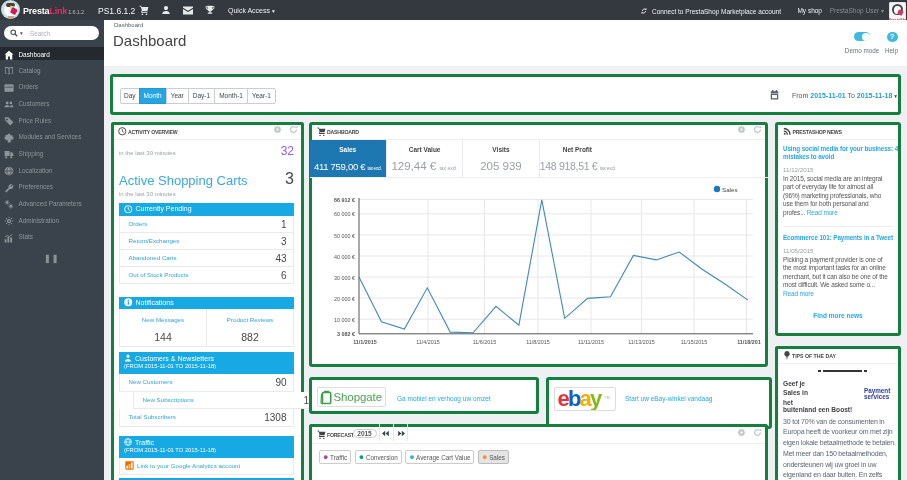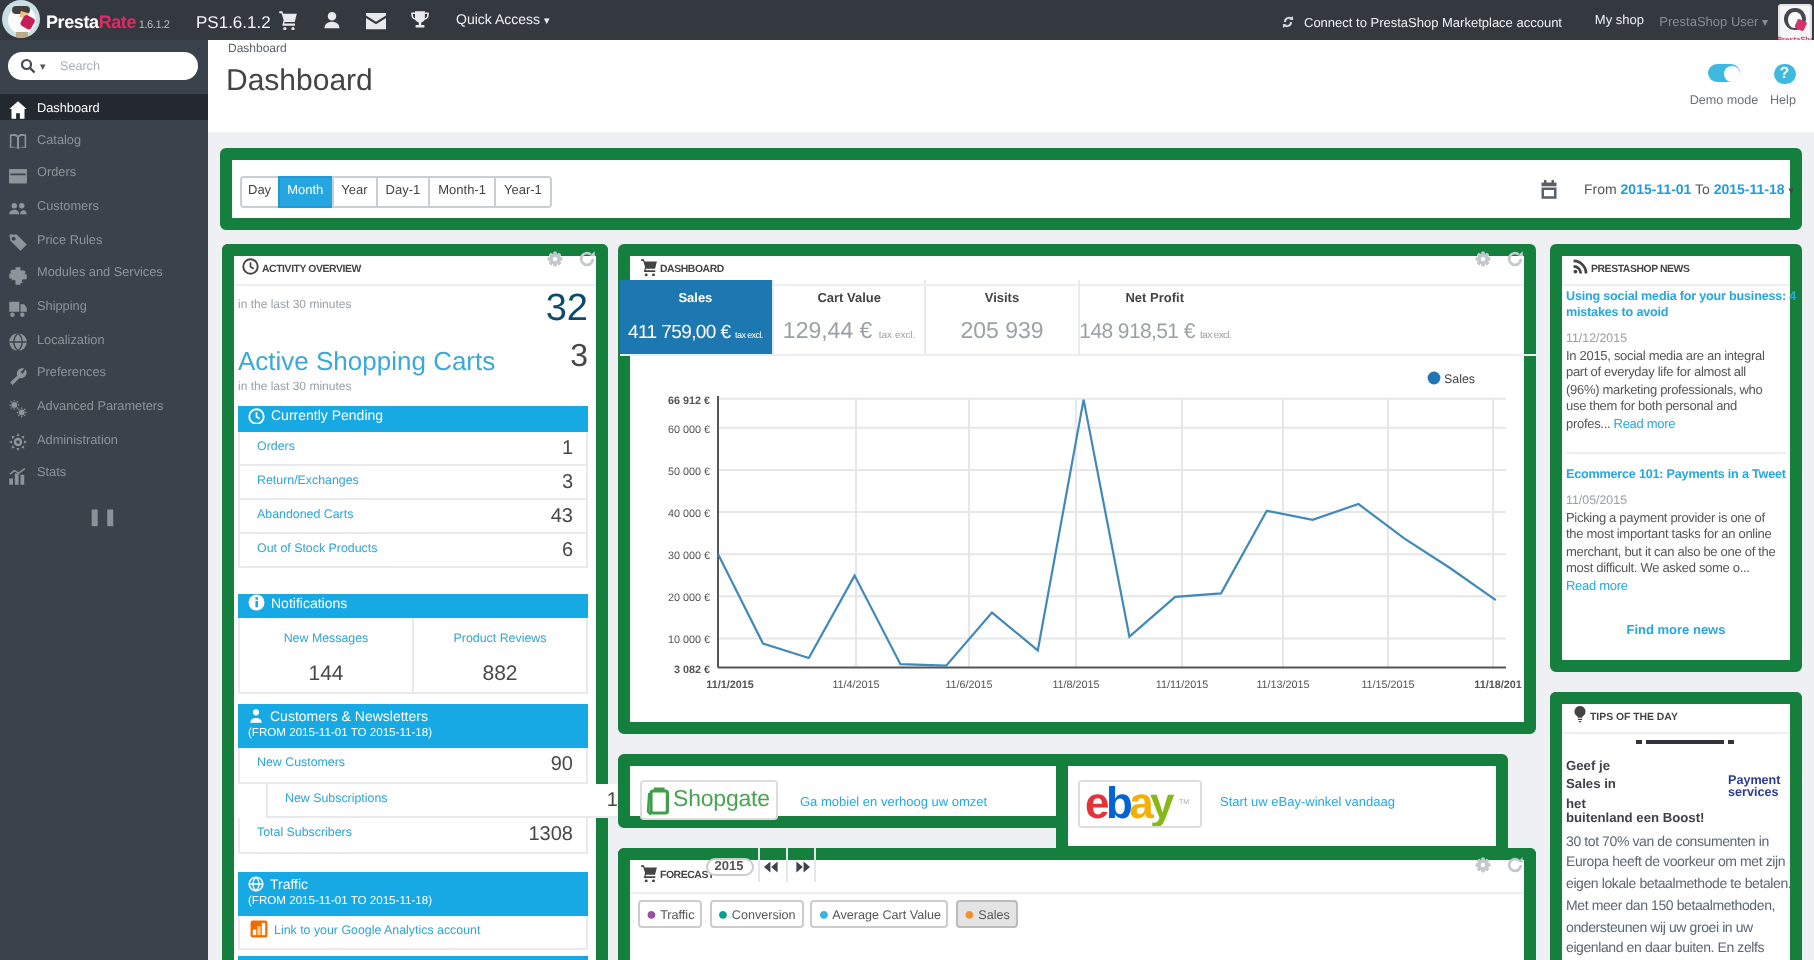--- a/index.html
+++ b/index.html
@@ -1,36 +1,36 @@
 <!DOCTYPE html>
 <html><head>
 <meta charset="utf-8">
 <style>
 *{margin:0;padding:0;box-sizing:border-box}
 body{width:907px;height:480px;font-family:"Liberation Sans",sans-serif;background:#eef0f3;overflow:hidden;position:relative}
 .a{position:absolute}
-.panel{position:absolute;background:#fff;border:6px solid #15803d;border-radius:3px}
+.panel{position:absolute;background:#fff;border:3px solid #15803d;border-radius:3px}
 .phead{height:15px;line-height:15px;font-size:5.2px;letter-spacing:-0.2px;font-weight:bold;color:#444;padding-left:4.5px;border-bottom:1px solid #edeff1;white-space:nowrap}
 .blueh{position:absolute;background:#17a9e3;color:#fff;font-size:7px;overflow:hidden;white-space:nowrap}
 .bluelnk{color:#31a4d2}
 .trow{position:absolute;border:1px solid #e9eaec;border-top:none;background:#fff;font-size:6.2px;line-height:16px;white-space:nowrap}
 svg{display:block}
 </style>
 </head>
 <body>
 
 <div class="a" style="left:0;top:0;width:907px;height:20px;background:#343940"></div>
 <div class="a" style="left:1px;top:0;width:19px;height:19px;border-radius:50%;background:#c9dfe4;overflow:hidden">
  <div class="a" style="left:2.5px;top:2.5px;width:14px;height:14px;border-radius:50%;background:#fbfbfb"></div>
  <div class="a" style="left:5px;top:3px;width:8.5px;height:3.5px;border-radius:2px;background:#45403c"></div>
  <div class="a" style="left:9px;top:6px;width:4px;height:3px;background:#e8c886;transform:rotate(15deg)"></div>
  <div class="a" style="left:10px;top:8px;width:5.5px;height:5.5px;border-radius:1.5px;background:#c81e56;transform:rotate(30deg)"></div>
  <div class="a" style="left:6.5px;top:15.5px;width:6px;height:3.5px;background:#bda887"></div>
 </div>
-<div class="a" style="left:23px;top:5.5px;font-size:9px;font-weight:bold;color:#fff;letter-spacing:-0.2px">Presta<span style="color:#e12a64">Rate</span><span style="font-size:5.5px;font-weight:normal;color:#b9bdc1">&nbsp;1.6.1.2</span></div>
+<div class="a" style="left:23px;top:5.5px;font-size:9px;font-weight:bold;color:#fff;letter-spacing:-0.2px">Presta<span style="color:#e12a64">Link</span><span style="font-size:5.5px;font-weight:normal;color:#b9bdc1">&nbsp;1.6.1.2</span></div>
 <div class="a" style="left:98px;top:5.5px;font-size:8.5px;color:#f4f5f6">PS1.6.1.2</div>
 
 <svg class="a" style="left:139px;top:5px" width="10" height="10" viewBox="0 0 16 16">
     <path fill="#e8e9ea" d="M1 1h2.5l.6 2H15l-1.6 6.5H5.2L5 10.8h8.6v1.7H3.4L4.5 8 2.8 2.6H1zM5.5 13.7a1.3 1.3 0 1 0 0 2.6 1.3 1.3 0 0 0 0-2.6zm6.5 0a1.3 1.3 0 1 0 0 2.6 1.3 1.3 0 0 0 0-2.6z"></path>
   </svg>
 <svg class="a" style="left:161px;top:5px" width="10" height="10" viewBox="0 0 16 16">
     <path fill="#e8e9ea" d="M8 1.5a3.4 3.4 0 1 1 0 6.8 3.4 3.4 0 0 1 0-6.8zM2 14.5c0-3.2 2.7-5.1 6-5.1s6 1.9 6 5.1z"></path>
   </svg>
 <svg class="a" style="left:183px;top:6px" width="10" height="9" viewBox="0 0 16 13">
     <path fill="#e8e9ea" d="M0 0h16v2L8 7 0 2zm0 4l8 5 8-5v9H0z"></path>
@@ -187,21 +187,21 @@
       <circle cx="8" cy="8" r="4.6"></circle>
       <circle cx="8" cy="8" r="2" fill="#fff"></circle>
     </g>
   </svg>
 <svg class="a" style="left:289px;top:125px" width="9" height="9" viewBox="0 0 16 16">
     <path fill="none" stroke="#c3c8cc" stroke-width="2.2" d="M13.2 8a5.2 5.2 0 1 1-1.6-3.8M11 8a5.2 5.2 0 1 1-1.6-3.8" opacity="0"></path>
     <path fill="none" stroke="#c3c8cc" stroke-width="2.4" d="M13.2 8A5.2 5.2 0 1 1 11.3 4"></path>
     <path fill="#c3c8cc" d="M14.8 1l.3 4.5-4.5-.3z"></path>
   </svg>
 <div class="a" style="left:119px;top:146.5px;width:175px">
-  <div class="a" style="right:0;top:-3px;font-size:19px;color:#0c4a6e">32</div>
+  <div class="a" style="right:0;top:-3px;font-size:12px;color:#8b5cf6">32</div>
   <div style="font-size:6px;color:#9aa0a5;margin-top:3px">in the last 30 minutes</div>
 </div>
 <div class="a" style="left:119px;top:172.5px;width:175px">
   <div style="font-size:13px;color:#3aa9da">Active Shopping Carts</div>
   <div class="a" style="right:0;top:-3px;font-size:16px;color:#484848">3</div>
   <div style="font-size:6px;color:#9aa0a5;margin-top:3px">in the last 30 minutes</div>
 </div>
 <div class="blueh" style="left:119px;top:203px;width:175px;height:12.5px;line-height:12.5px">
  <svg style="display:inline-block;vertical-align:-2px;margin:0 3px 0 5px" width="8.5" height="8.5" viewBox="0 0 16 16">
       <circle cx="8" cy="8" r="6.8" fill="none" stroke="#fff" stroke-width="1.8"></circle>
@@ -337,21 +337,21 @@
 <div class="panel" style="left:309px;top:377px;width:229.5px;height:36.5px">
   <div class="a" style="left:5px;top:6.7px;width:69px;height:20.5px;border:1px solid #ddd;border-radius:2px;background:#fff">
     <svg class="a" style="left:2px;top:2px" width="13" height="16" viewBox="0 0 13 16">
         <path fill="none" stroke="#3f9e49" stroke-width="1.6" d="M3.5 2.5h6.2a1 1 0 0 1 1 1v9a1 1 0 0 1-1 1H3.5a1 1 0 0 1-1-1v-9a1 1 0 0 1 1-1z"></path>
         <path fill="none" stroke="#3f9e49" stroke-width="1.2" d="M4.5 2.2V1.4h4.2v.8M1.6 3.6L1 12.8l1.5 1.5"></path>
       </svg>
     <div class="a" style="left:15.5px;top:3px;font-size:11.5px;color:#4aa351;letter-spacing:-0.1px">Shopgate</div>
   </div>
   <div class="a" style="left:85px;top:15px;font-size:6.5px;color:#25a8e1;white-space:nowrap">Ga mobiel en verhoog uw omzet</div>
 </div>
-<div class="panel" style="left:528px;top:377px;width:225.5px;height:52px">
+<div class="panel" style="left:546px;top:377px;width:225.5px;height:52px">
   <div class="a" style="left:4.5px;top:6.7px;width:62px;height:24.5px;border:1px solid #ddd;border-radius:2px;background:#fff;overflow:hidden">
     <div class="a" style="left:3px;top:-1.5px;font-size:22px;font-weight:bold;letter-spacing:-1.8px"><span style="color:#e53238">e</span><span style="color:#0064d2">b</span><span style="color:#f5af02">a</span><span style="color:#86b817">y</span></div>
     <div class="a" style="left:50px;top:8px;font-size:3.5px;color:#aaa">TM</div>
   </div>
   <div class="a" style="left:76px;top:15px;font-size:6.5px;color:#25a8e1;white-space:nowrap">Start uw eBay-winkel vandaag</div>
 </div>
 
 <div class="panel" style="left:309px;top:424px;width:459px;height:56px;border-bottom:none;border-radius:3px 3px 0 0">
   <div class="phead" style="height:17px;line-height:17px"><svg style="display:inline-block;vertical-align:-1.5px;margin-right:1.5px" width="9" height="9" viewBox="0 0 16 16">
         <path fill="#444" d="M1 1h2.5l.6 2H15l-1.6 6.5H5.2L5 10.8h8.6v1.7H3.4L4.5 8 2.8 2.6H1zM5.5 13.7a1.3 1.3 0 1 0 0 2.6 1.3 1.3 0 0 0 0-2.6zm6.5 0a1.3 1.3 0 1 0 0 2.6 1.3 1.3 0 0 0 0-2.6z"></path>

